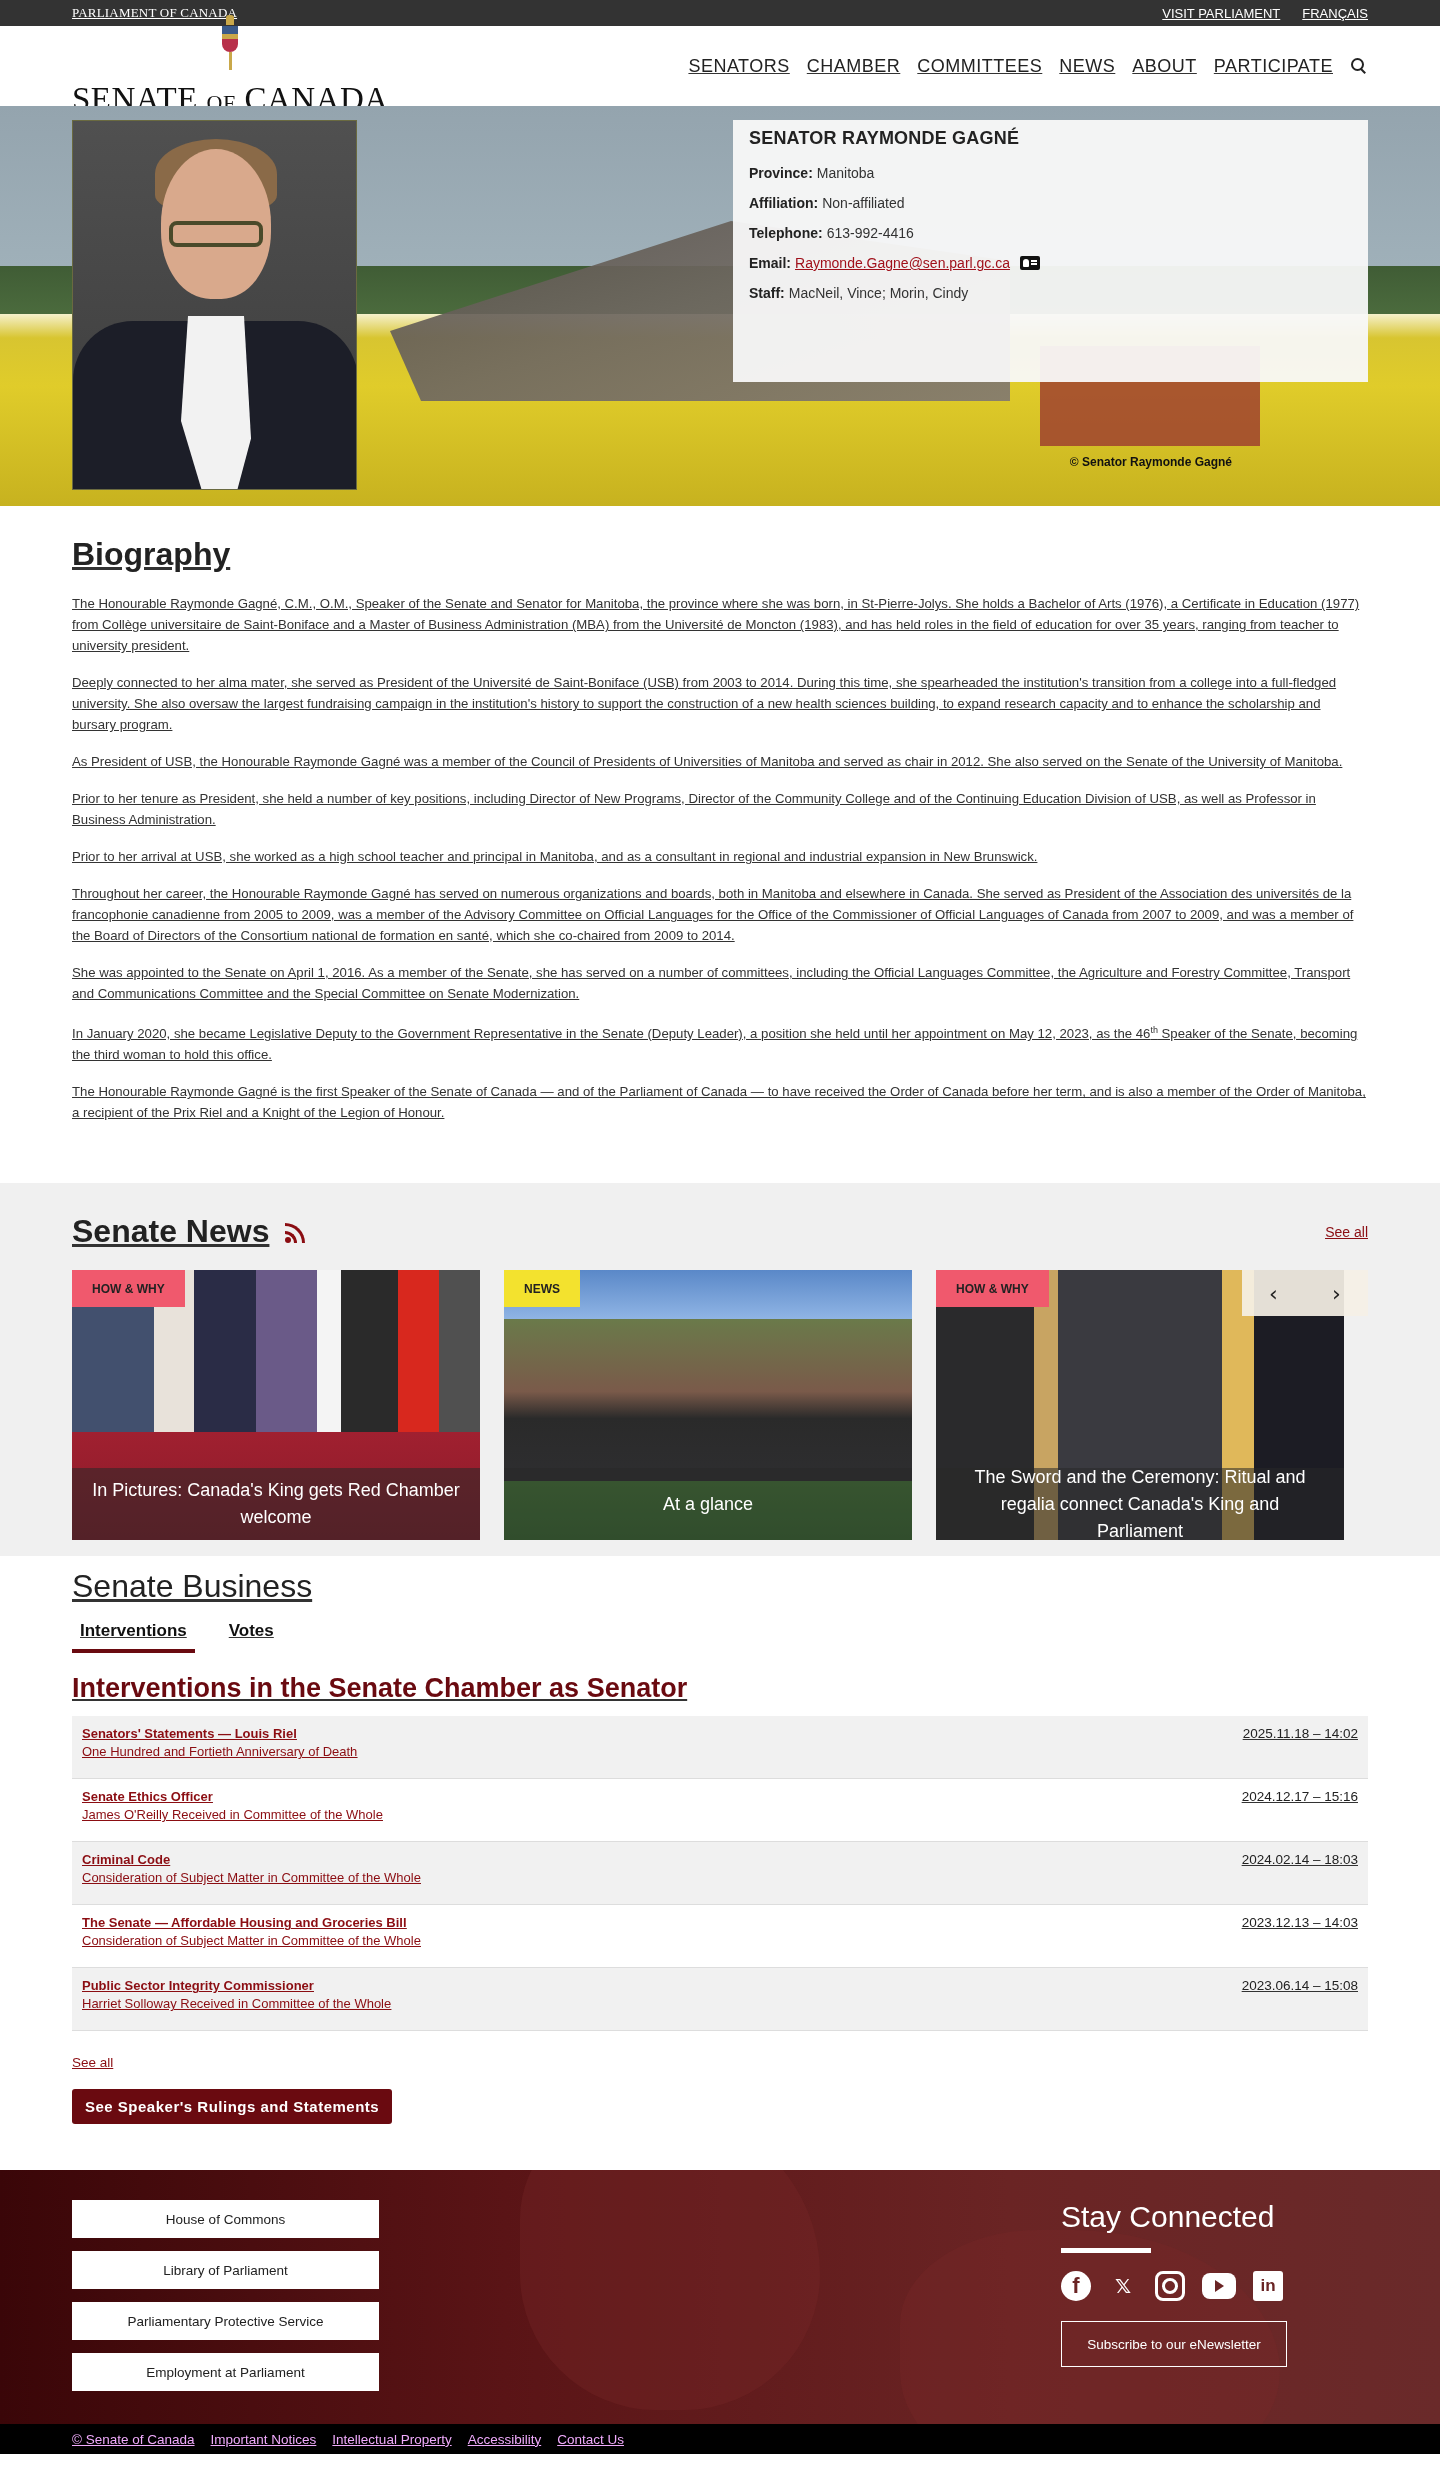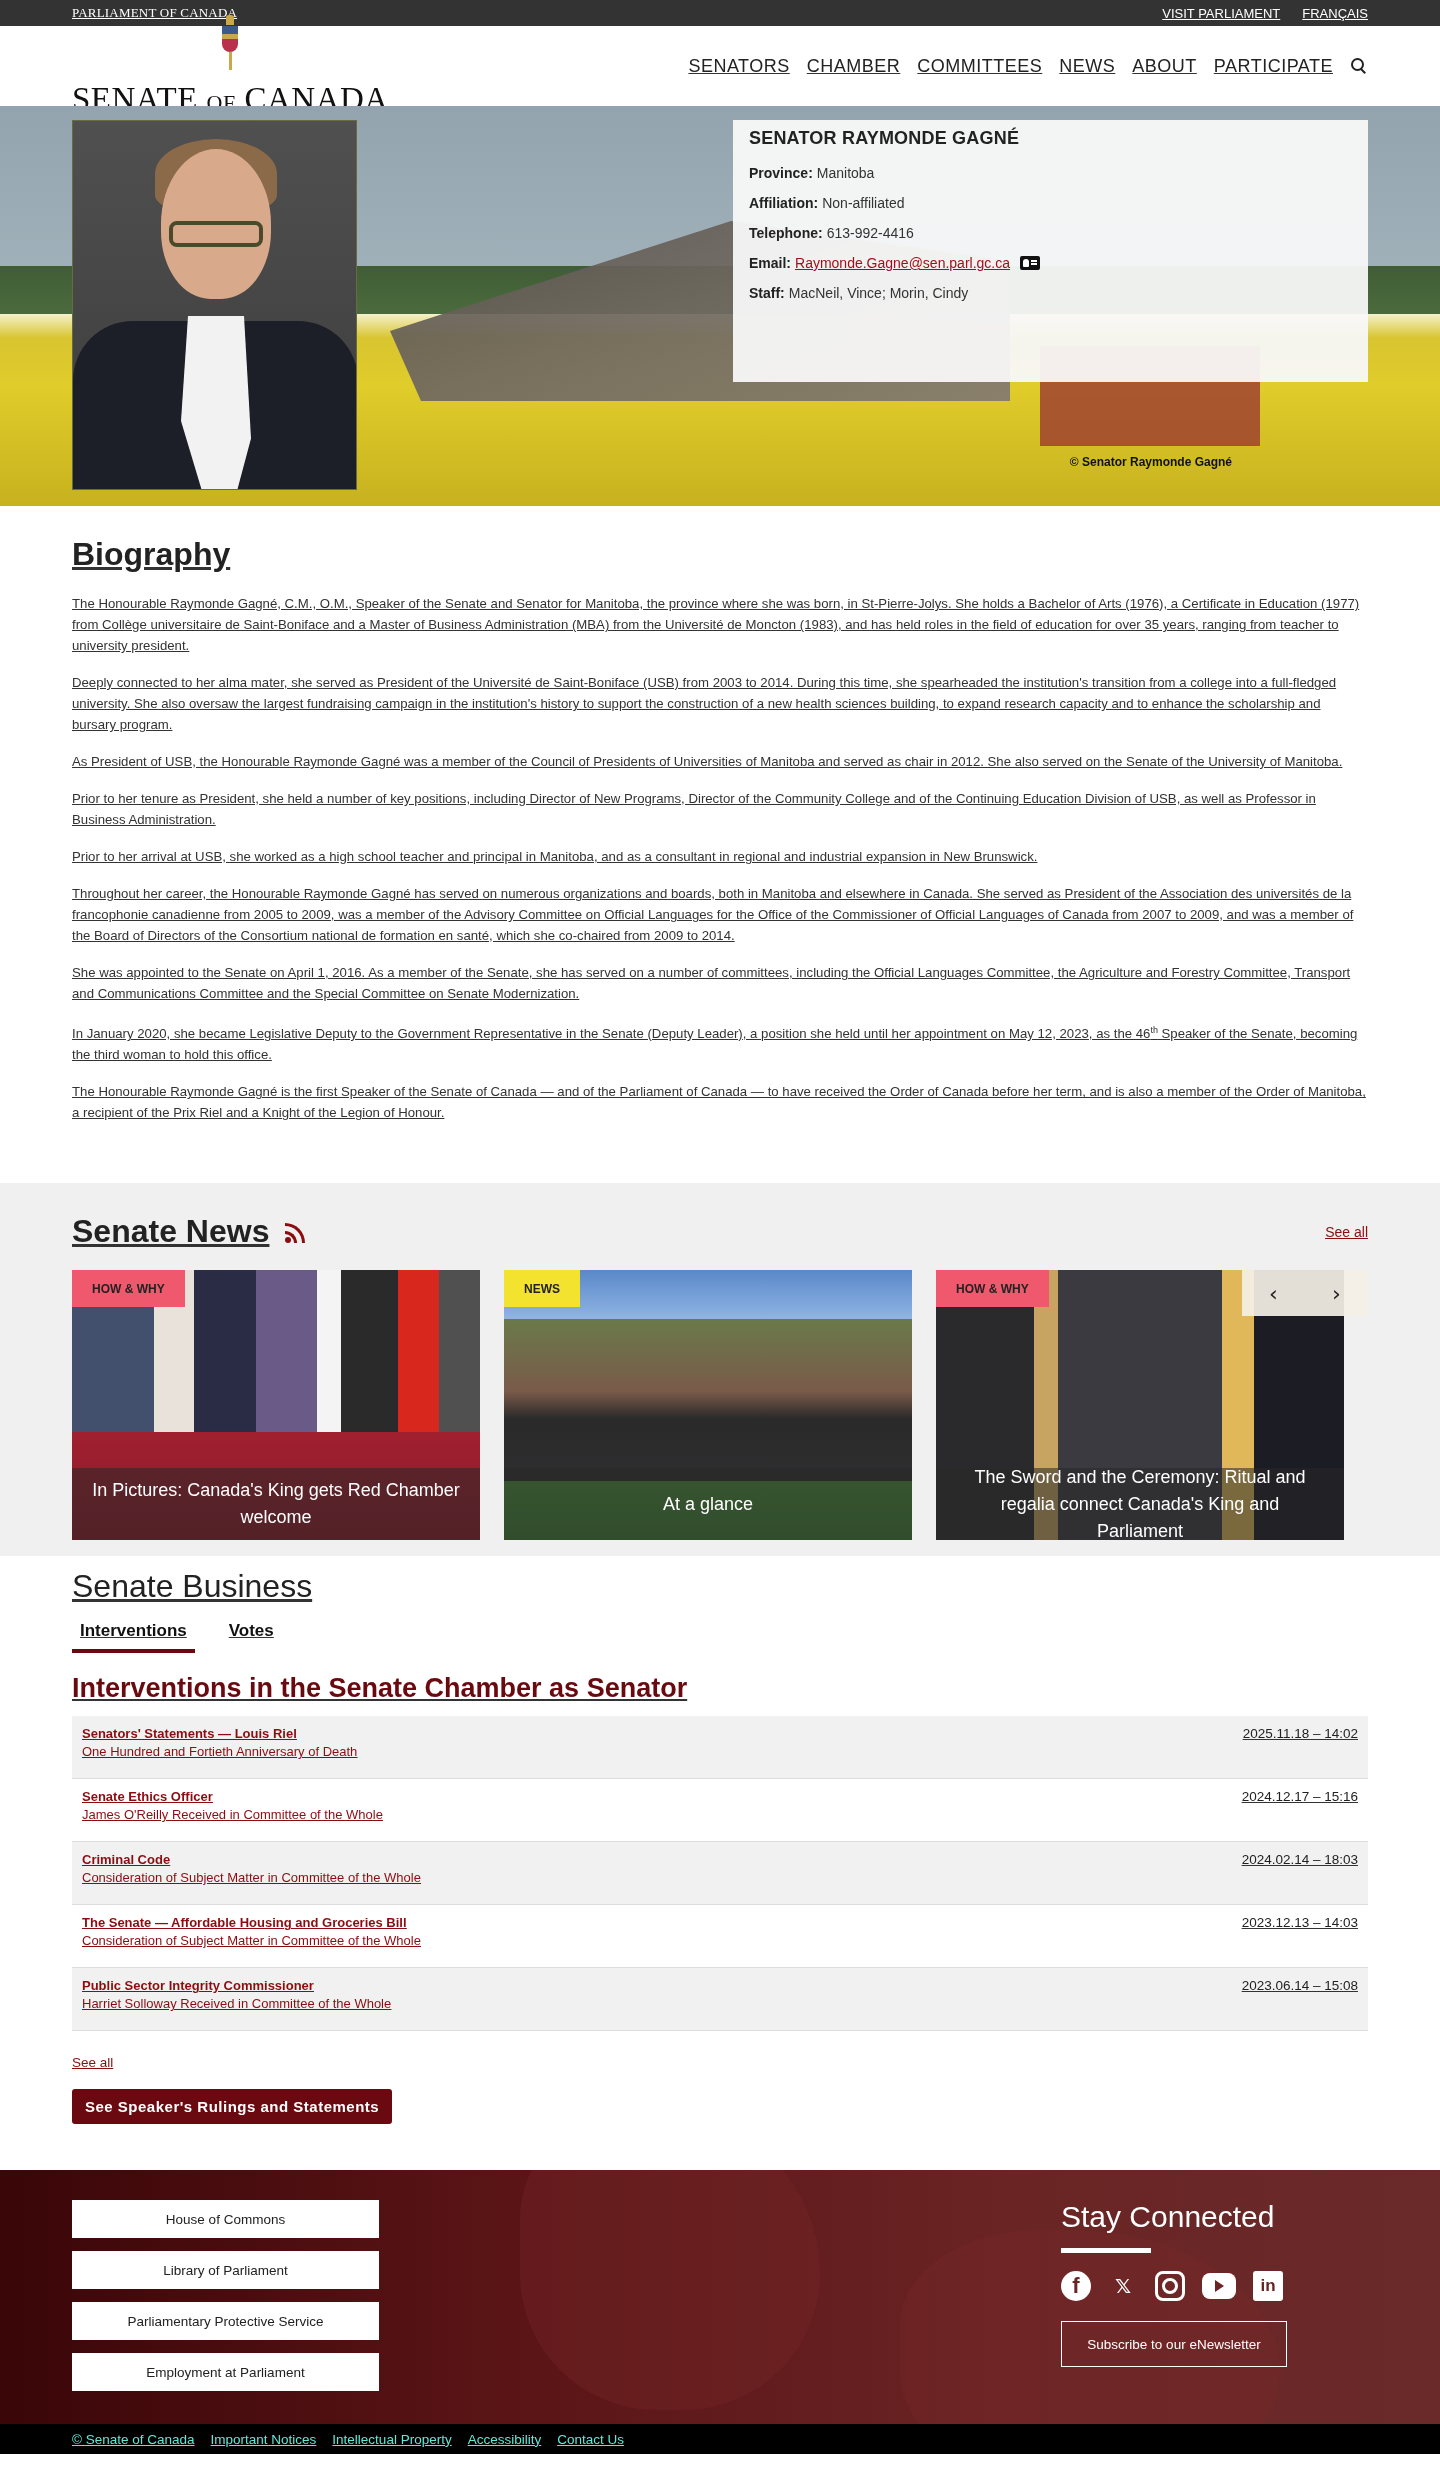--- a/index.html
+++ b/index.html
@@ -118,21 +118,21 @@
   .stay .bar { width: 90px; height: 5px; background: #fff; margin-bottom: 18px; }
   .socials { display: flex; gap: 17px; margin-bottom: 20px; align-items: center; }
   .socials span { width: 30px; height: 30px; display: inline-flex; align-items: center; justify-content: center; color: #fff; font-weight: bold; font-size: 20px; }
   .socials .fb { background: #fff; color: #6a2424; border-radius: 50%; font-size: 22px; }
   .socials .ig { border: 3px solid #fff; border-radius: 8px; position: relative; }
   .socials .ig::before { content: ""; width: 10px; height: 10px; border: 3px solid #fff; border-radius: 50%; }
   .socials .yt { background: #fff; border-radius: 8px; width: 34px; height: 26px; position: relative; }
   .socials .yt::before { content: ""; border-left: 9px solid #6a2424; border-top: 6px solid transparent; border-bottom: 6px solid transparent; }
   .socials .li { background: #fff; color: #6a2424; border-radius: 3px; font-size: 17px; }
   .subscribe { display: flex; align-items: center; justify-content: center; width: 226px; height: 46px; border: 1.5px solid #fff; color: #fff; font-size: 13.5px; text-decoration: none; }
-  .bottombar { background: #000; height: 30px; color: #5eead4; font-size: 13.5px; }
+  .bottombar { background: #000; height: 30px; color: #f0abfc; font-size: 13.5px; }
   .bottombar .wrap { display: flex; gap: 16px; align-items: center; height: 30px; }
   .bottombar a { text-decoration: none; }
 </style>
 </head>
 <body>
 
 <div class="topbar">
   <div class="wrap">
     <span class="parl">PARLIAMENT OF CANADA</span>
     <div class="links">

